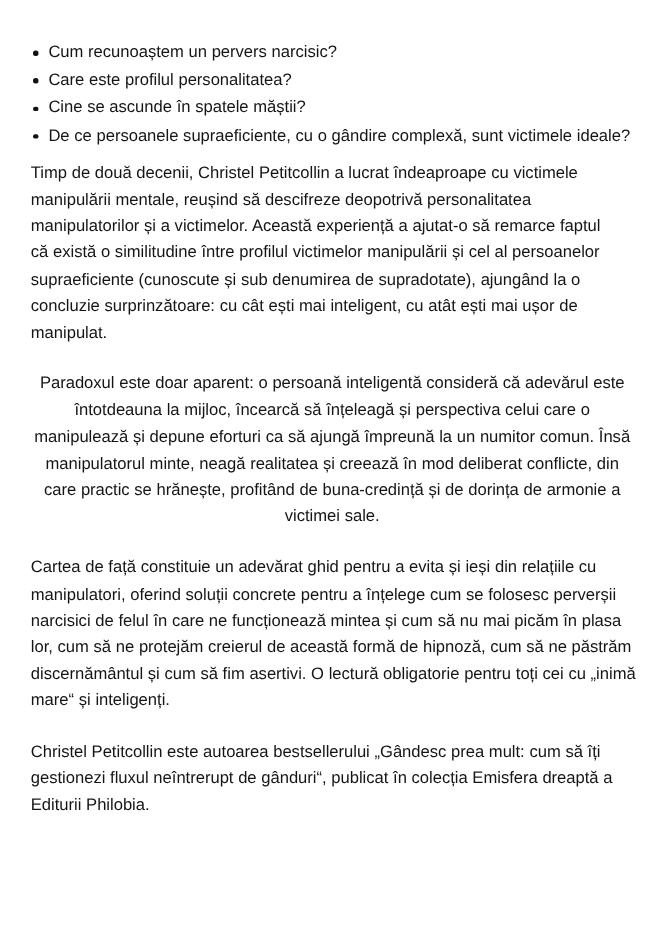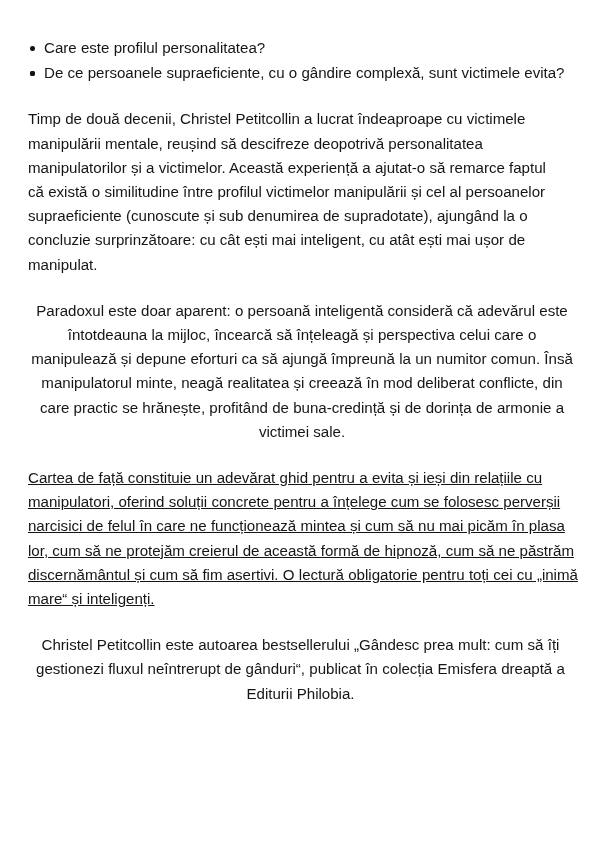--- a/index.html
+++ b/index.html
@@ -53,59 +53,64 @@
     left: 2px;
     top: 10.2px;
     width: 4.6px;
     height: 4.6px;
     background: #121212;
     border-radius: 50%;
   }
 
   
   .body-block {
-    margin-top: 22px;
+    margin-top: 10px;
   }
 
   .body-paragraph {
     margin: 0 0 22px 0;
     font-size: 15.1px;
     line-height: 24.2px;
     letter-spacing: -0.02px;
     word-spacing: 0.1px;
     text-align: left;
   }
 
   .body-paragraph:last-child {
     margin-bottom: 0;
   }
 
   
   .p-intro      { width: 524px; }
   .p-paradox    { width: 548px; text-align: center; }
-  .p-guide      { width: 552px; text-decoration: underline; }
-  .p-author     { width: 545px; text-align: center; }
+  .p-guide      { width: 552px; }
+  .p-author     { width: 545px; }
 </style>
 </head>
 <body>
 
 <div class="page">
   <div class="content">
 
     <ul class="question-list">
       <li class="question-item">
         <span class="bullet"></span>
+        <span>Cum recunoaștem un pervers narcisic?</span>
+      </li>
+      <li class="question-item">
+        <span class="bullet"></span>
         <span>Care este profilul personalitatea?</span>
       </li>
       <li class="question-item">
         <span class="bullet"></span>
+        <span>Cine se ascunde în spatele măștii?</span>
       </li>
       <li class="question-item">
         <span class="bullet"></span>
-        <span>De ce persoanele supraeficiente, cu o gândire complexă, sunt victimele evita?</span>
+        <span>De ce persoanele supraeficiente, cu o gândire complexă, sunt victimele ideale?</span>
       </li>
     </ul>
 
     <div class="body-block">
       <p class="body-paragraph p-intro">Timp de două decenii, Christel Petitcollin a lucrat îndeaproape cu victimele manipulării mentale, reușind să descifreze deopotrivă personalitatea manipulatorilor și a victimelor. Această experiență a ajutat-o să remarce faptul că există o similitudine între profilul victimelor manipulării și cel al persoanelor supraeficiente (cunoscute și sub denumirea de supradotate), ajungând la o concluzie surprinzătoare: cu cât ești mai inteligent, cu atât ești mai ușor de manipulat.</p>
       <p class="body-paragraph p-paradox">Paradoxul este doar aparent: o persoană inteligentă consideră că adevărul este întotdeauna la mijloc, încearcă să înțeleagă și perspectiva celui care o manipulează și depune eforturi ca să ajungă împreună la un numitor comun. Însă manipulatorul minte, neagă realitatea și creează în mod deliberat conflicte, din care practic se hrănește, profitând de buna-credință și de dorința de armonie a victimei sale.</p>
       <p class="body-paragraph p-guide">Cartea de față constituie un adevărat ghid pentru a evita și ieși din relațiile cu manipulatori, oferind soluții concrete pentru a înțelege cum se folosesc perverșii narcisici de felul în care ne funcționează mintea și cum să nu mai picăm în plasa lor, cum să ne protejăm creierul de această formă de hipnoză, cum să ne păstrăm discernământul și cum să fim asertivi. O lectură obligatorie pentru toți cei cu „inimă mare“ și inteligenți.</p>
       <p class="body-paragraph p-author">Christel Petitcollin este autoarea bestsellerului „Gândesc prea mult: cum să îți gestionezi fluxul neîntrerupt de gânduri“, publicat în colecția Emisfera dreaptă a Editurii Philobia.</p>
     </div>
 

